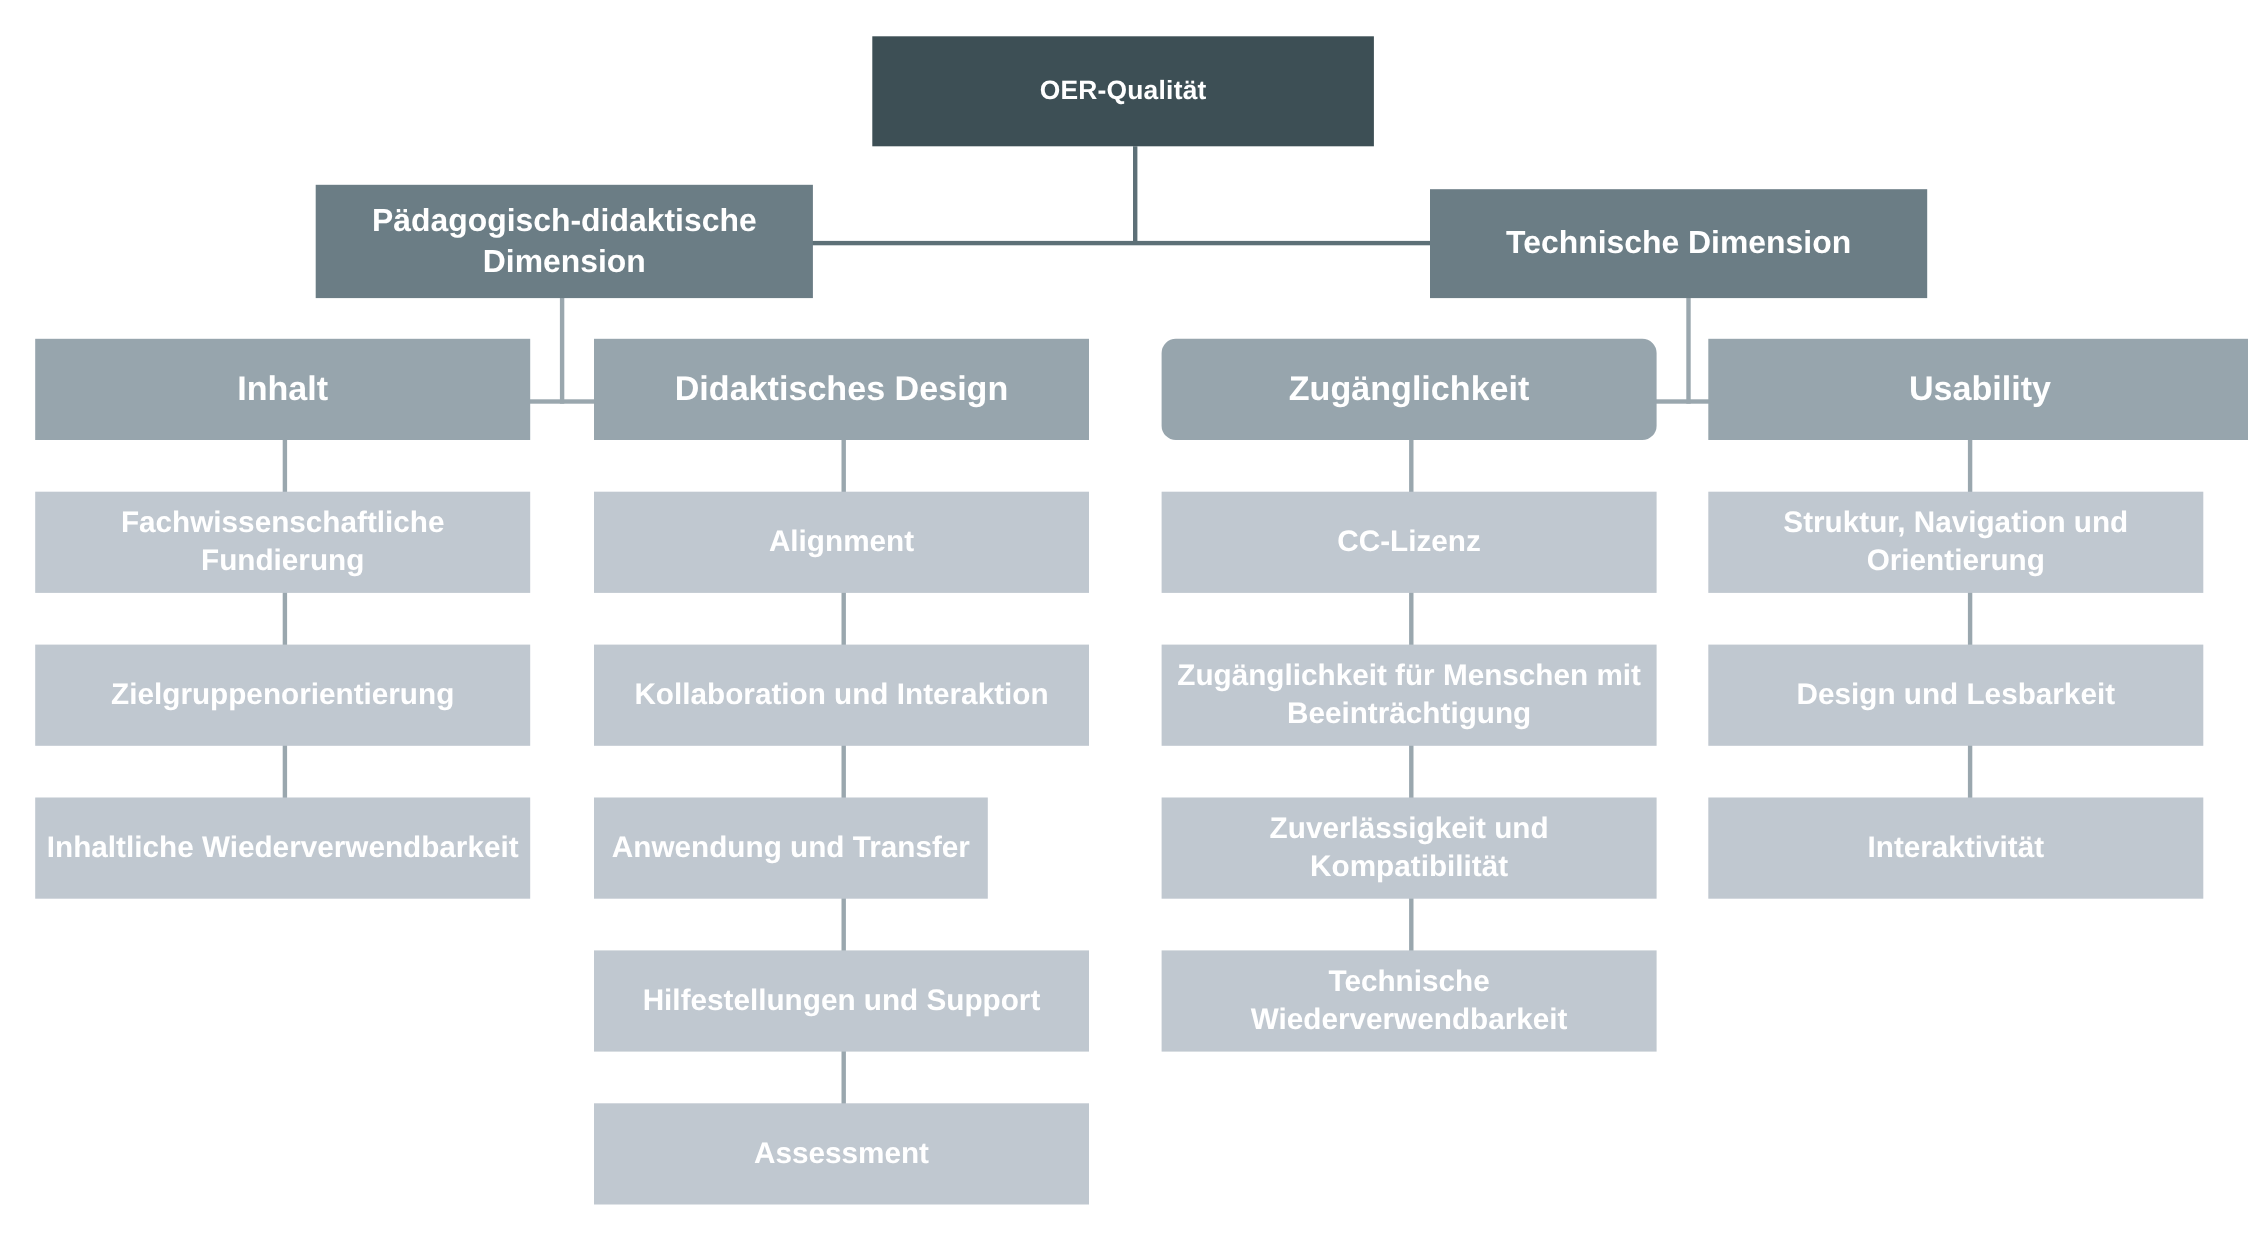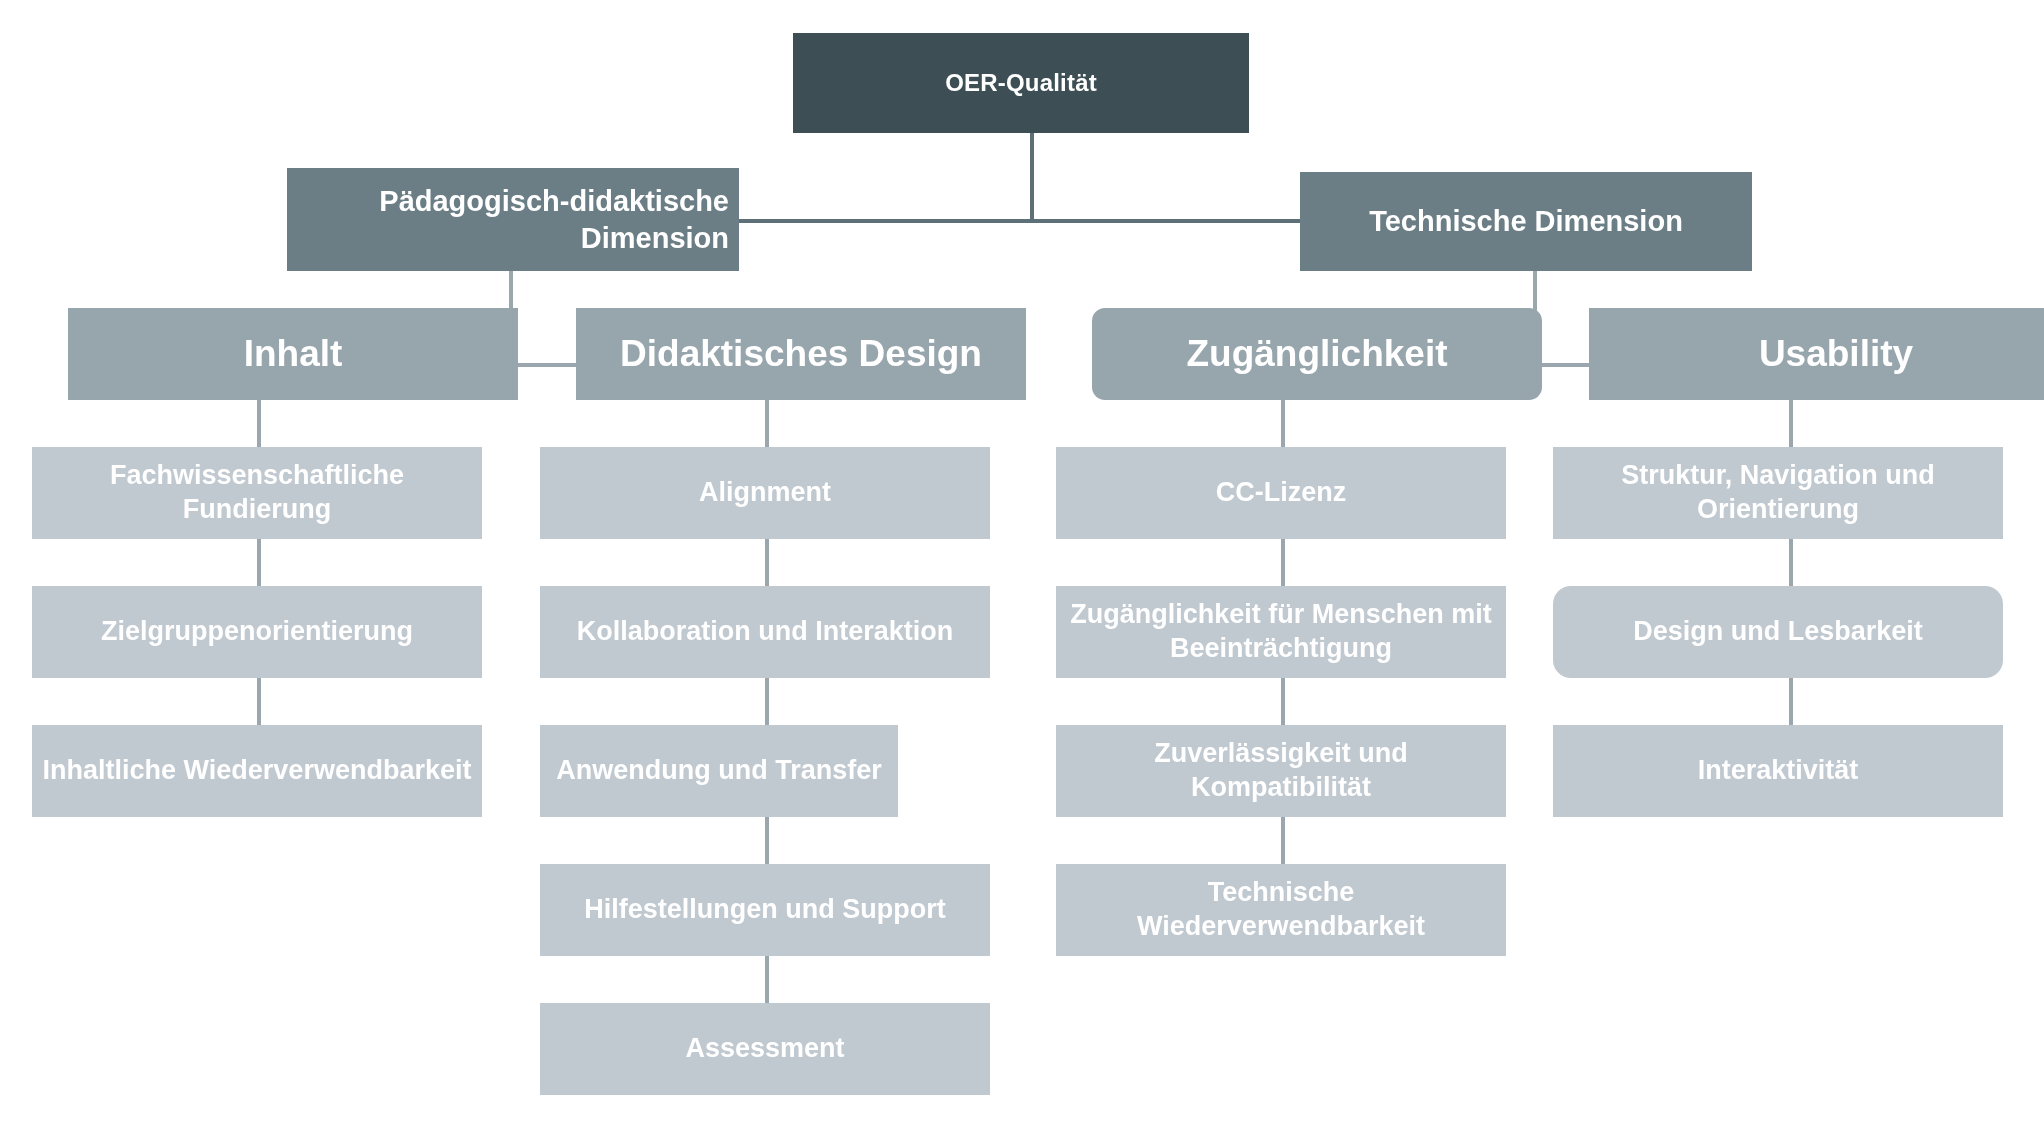--- a/index.html
+++ b/index.html
@@ -41,22 +41,21 @@
     letter-spacing: 0.2px;
   }
 
   .node.dimension {
     background: #6b7d85;
     font-size: 29px;
   }
 
   .node.category {
     background: #97a5ad;
-    font-size: 37px;
-    margin-left: 36px;
+    font-size: 31px;
   }
 
   .node.leaf {
     background: #c0c8d0;
     font-size: 27px;
   }
 
   .connector {
     position: absolute;
     background: #9aa7ae;
@@ -84,21 +83,21 @@
 
   <div class="connector v" style="left:257px; top:400px; height:412px;"></div>
   <div class="connector v" style="left:765px; top:400px; height:690px;"></div>
   <div class="connector v" style="left:1281px; top:400px; height:551px;"></div>
   <div class="connector v" style="left:1789px; top:400px; height:412px;"></div>
 
   <div class="node root" style="left:793px; top:33px; width:456px; height:100px;">
     <span>OER-Qualität</span>
   </div>
 
-  <div class="node dimension" style="left:287px; top:168px; width:452px; height:103px;text-align:right;">
+  <div class="node dimension" style="left:287px; top:168px; width:452px; height:103px;">
     <span>Pädagogisch-didaktische Dimension</span>
   </div>
 
   <div class="node dimension" style="left:1300px; top:172px; width:452px; height:99px;">
     <span>Technische Dimension</span>
   </div>
 
   <div class="node category" style="left:32px; top:308px; width:450px; height:92px;">
     <span>Inhalt</span>
   </div>
@@ -150,20 +149,20 @@
   <div class="node leaf" style="left:1056px; top:725px; width:450px; height:92px;">
     <span>Zuverlässigkeit und Kompatibilität</span>
   </div>
   <div class="node leaf" style="left:1056px; top:864px; width:450px; height:92px;">
     <span>Technische Wiederverwendbarkeit</span>
   </div>
 
   <div class="node leaf" style="left:1553px; top:447px; width:450px; height:92px;">
     <span>Struktur, Navigation und Orientierung</span>
   </div>
-  <div class="node leaf" style="left:1553px; top:586px; width:450px; height:92px;border-radius:18px;">
+  <div class="node leaf" style="left:1553px; top:586px; width:450px; height:92px;">
     <span>Design und Lesbarkeit</span>
   </div>
   <div class="node leaf" style="left:1553px; top:725px; width:450px; height:92px;">
     <span>Interaktivität</span>
   </div>
 
 </div>
 
 </body></html>

